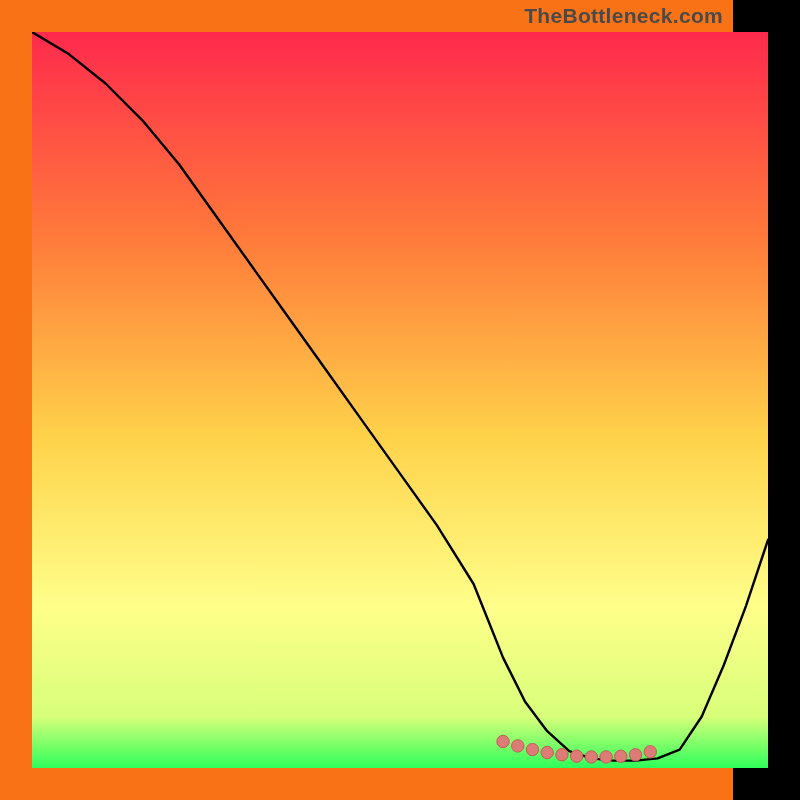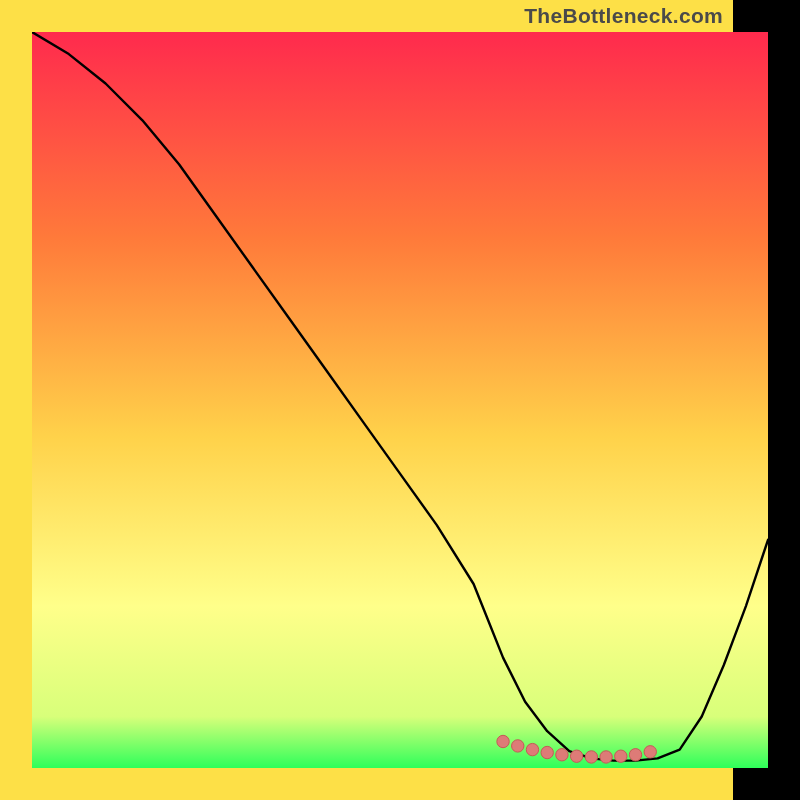--- a/index.html
+++ b/index.html
@@ -8,21 +8,21 @@
     width: 800px;
     height: 800px;
     background: #000;
     overflow: hidden;
     font-family: Arial, Helvetica, sans-serif;
   }
   .frame {
     position: relative;
     width: 733px;
     height: 800px;
-    background: #fde047;
+    background: #f97316;
   }
   .watermark {
     position: absolute;
     top: 4px;
     right: 10px;
     color: #4a4a4a;
     font-size: 21px;
     font-weight: bold;
     letter-spacing: 0.3px;
     z-index: 5;

